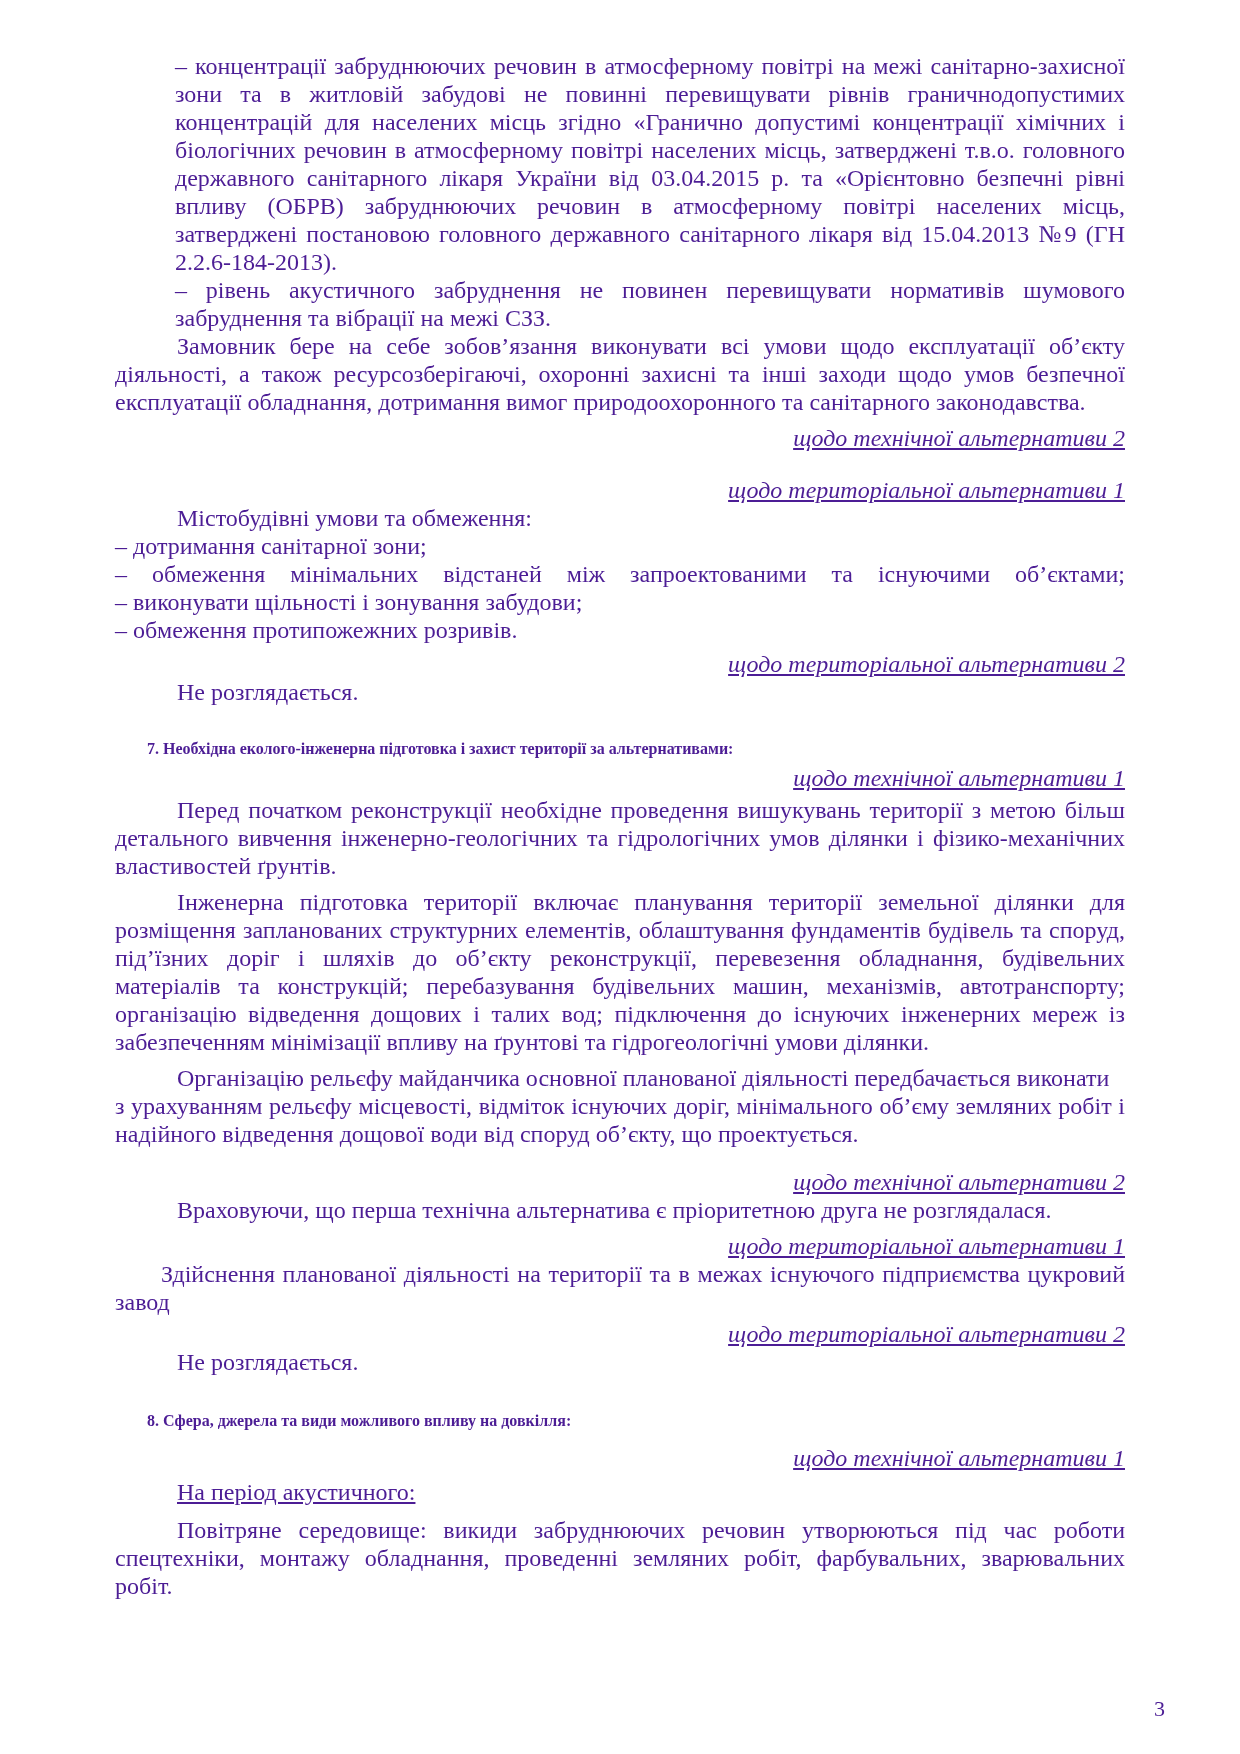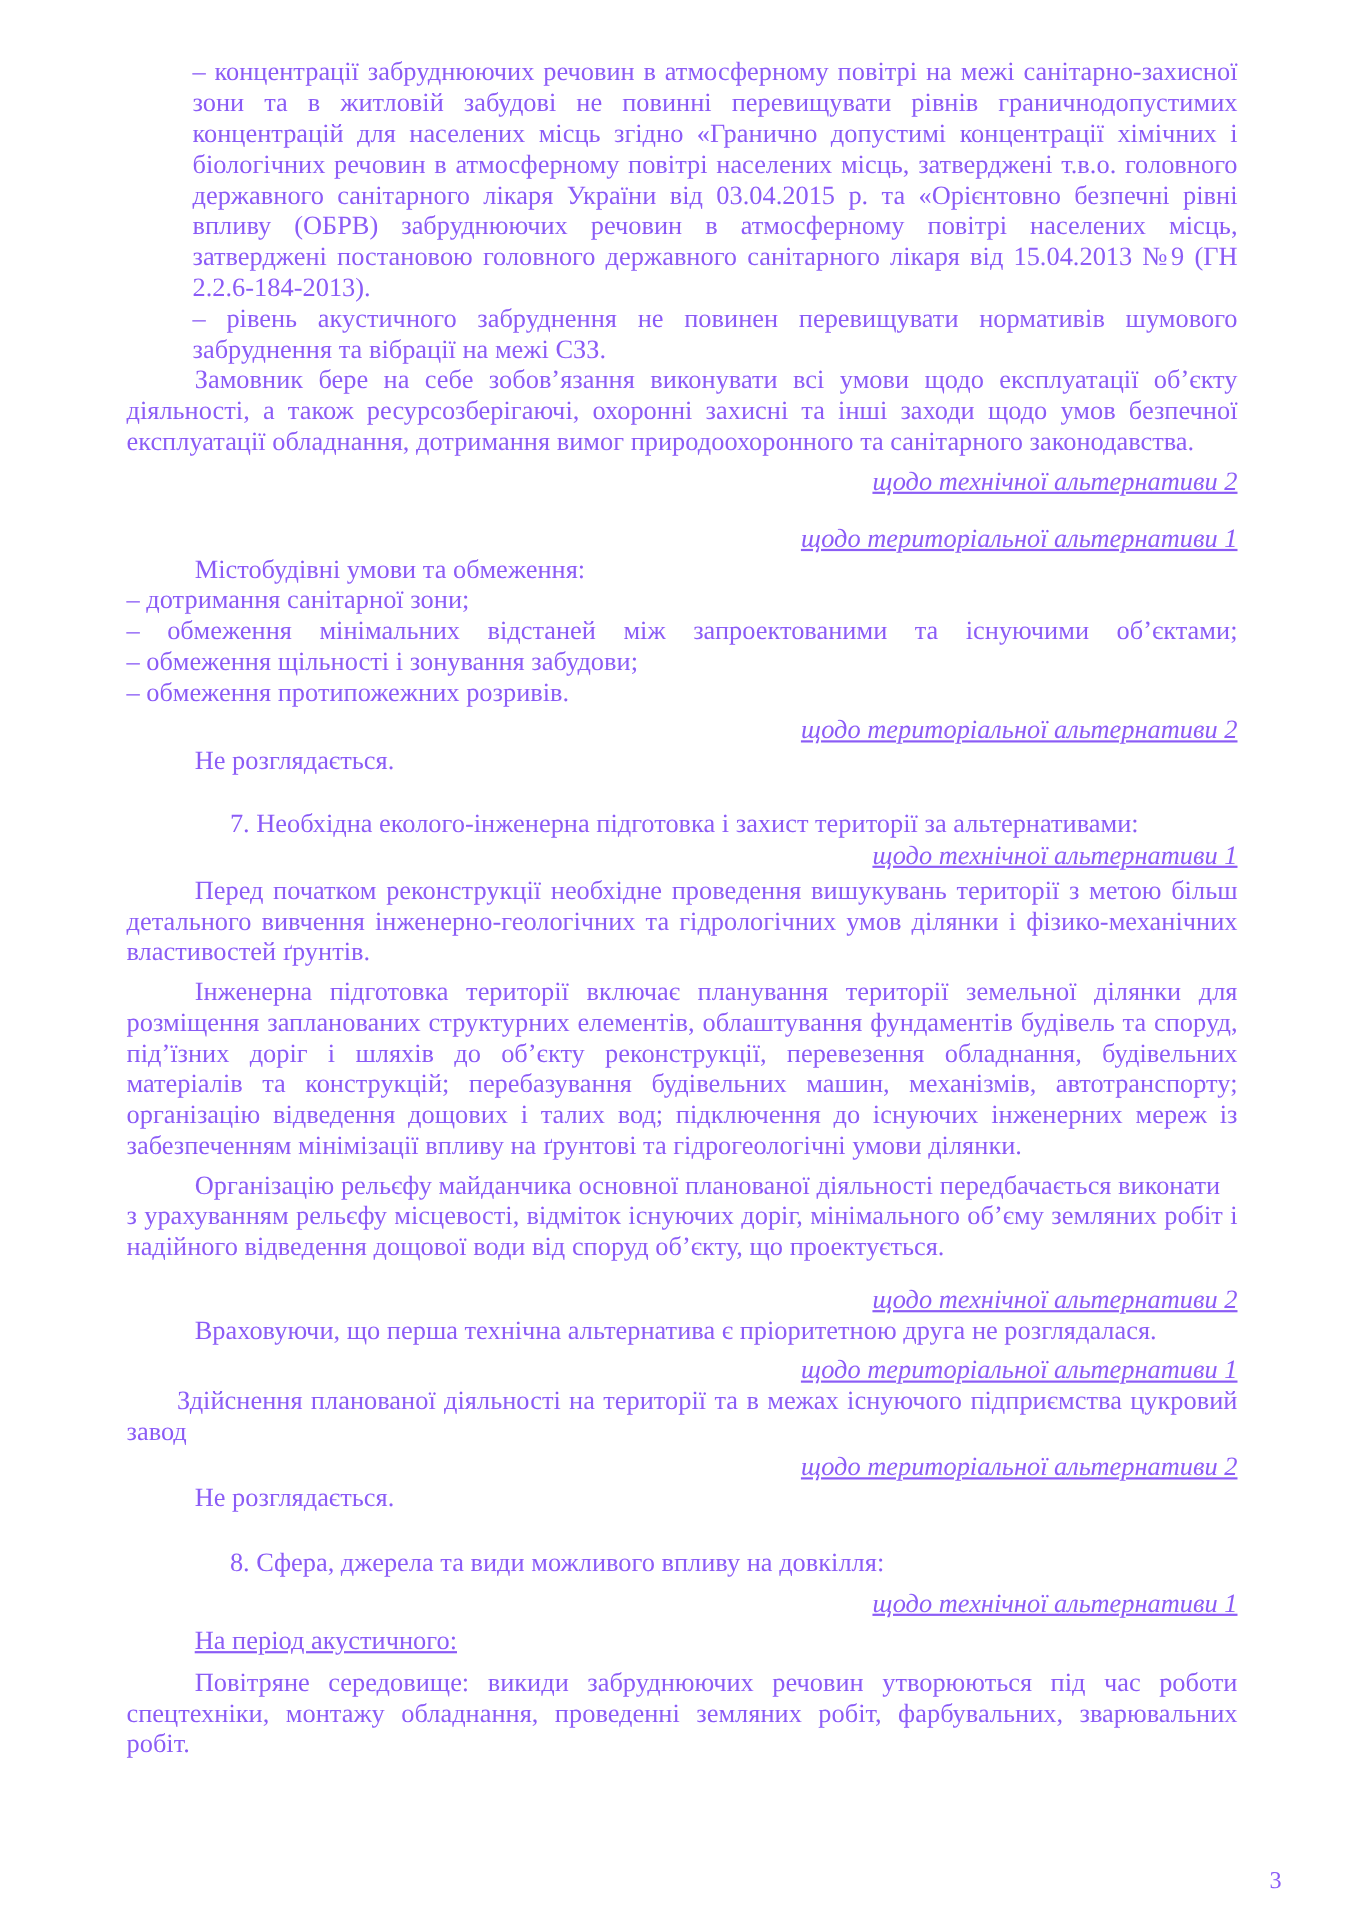--- a/index.html
+++ b/index.html
@@ -1,21 +1,21 @@
 <!DOCTYPE html>
 <html><head>
 <meta charset="utf-8">
 <style>
   html, body { margin: 0; padding: 0; background: #ffffff; }
   .page {
     position: relative;
     width: 1240px;
     height: 1754px;
     background: #ffffff;
-    color: #8b5cf6;
+    color: #4c1d95;
     font-family: "Liberation Serif", "DejaVu Serif", serif;
     overflow: hidden;
   }
   .content {
     position: absolute;
     left: 115px;
     top: 52px;
     width: 1010px;
     font-size: 24px;
     line-height: 28px;
@@ -28,24 +28,24 @@
   .stretch { text-align: justify; text-align-last: justify; }
   .alt-heading {
     font-style: italic;
     font-weight: normal;
     text-decoration: underline;
     font-size: 24px;
     margin-left: 62px;
     text-align: right;
   }
   .section-heading {
-    font-weight: normal;
-    font-size: 24px;
+    font-weight: bold;
+    font-size: 16px;
     line-height: 30px;
-    margin-left: 94px;
+    margin-left: 32px;
   }
   .uline { text-decoration: underline; }
   .impl-first { text-indent: 46px; }
   .g4  { margin-top: 4px; }
   .g6  { margin-top: 6px; }
   .g8  { margin-top: 8px; }
   .g10 { margin-top: 10px; }
   .g20 { margin-top: 20px; }
   .g24 { margin-top: 24px; }
   .g28 { margin-top: 28px; }
@@ -71,21 +71,21 @@
 
     <h3 class="alt-heading g8">щодо технічної альтернативи 2</h3>
 
 
     <h3 class="alt-heading g24">щодо територіальної альтернативи 1</h3>
 
     <p class="ind">Містобудівні умови та обмеження:</p>
 
     <div class="line list-ind">– дотримання санітарної зони;</div>
     <div class="line list-ind stretch">– обмеження мінімальних відстаней між запроектованими та існуючими об’єктами;</div>
-    <div class="line list-ind">– обмеження щільності і зонування забудови;</div>
+    <div class="line list-ind">– виконувати щільності і зонування забудови;</div>
     <div class="line list-ind">– обмеження протипожежних розривів.</div>
 
     <h3 class="alt-heading g6">щодо територіальної альтернативи 2</h3>
 
     <p class="ind">Не розглядається.</p>
 
     <h2 class="section-heading g28">7. Необхідна еколого-інженерна підготовка і захист території за альтернативами:</h2>
 
     <h3 class="alt-heading" style="margin-top:0;">щодо технічної альтернативи 1</h3>
 

